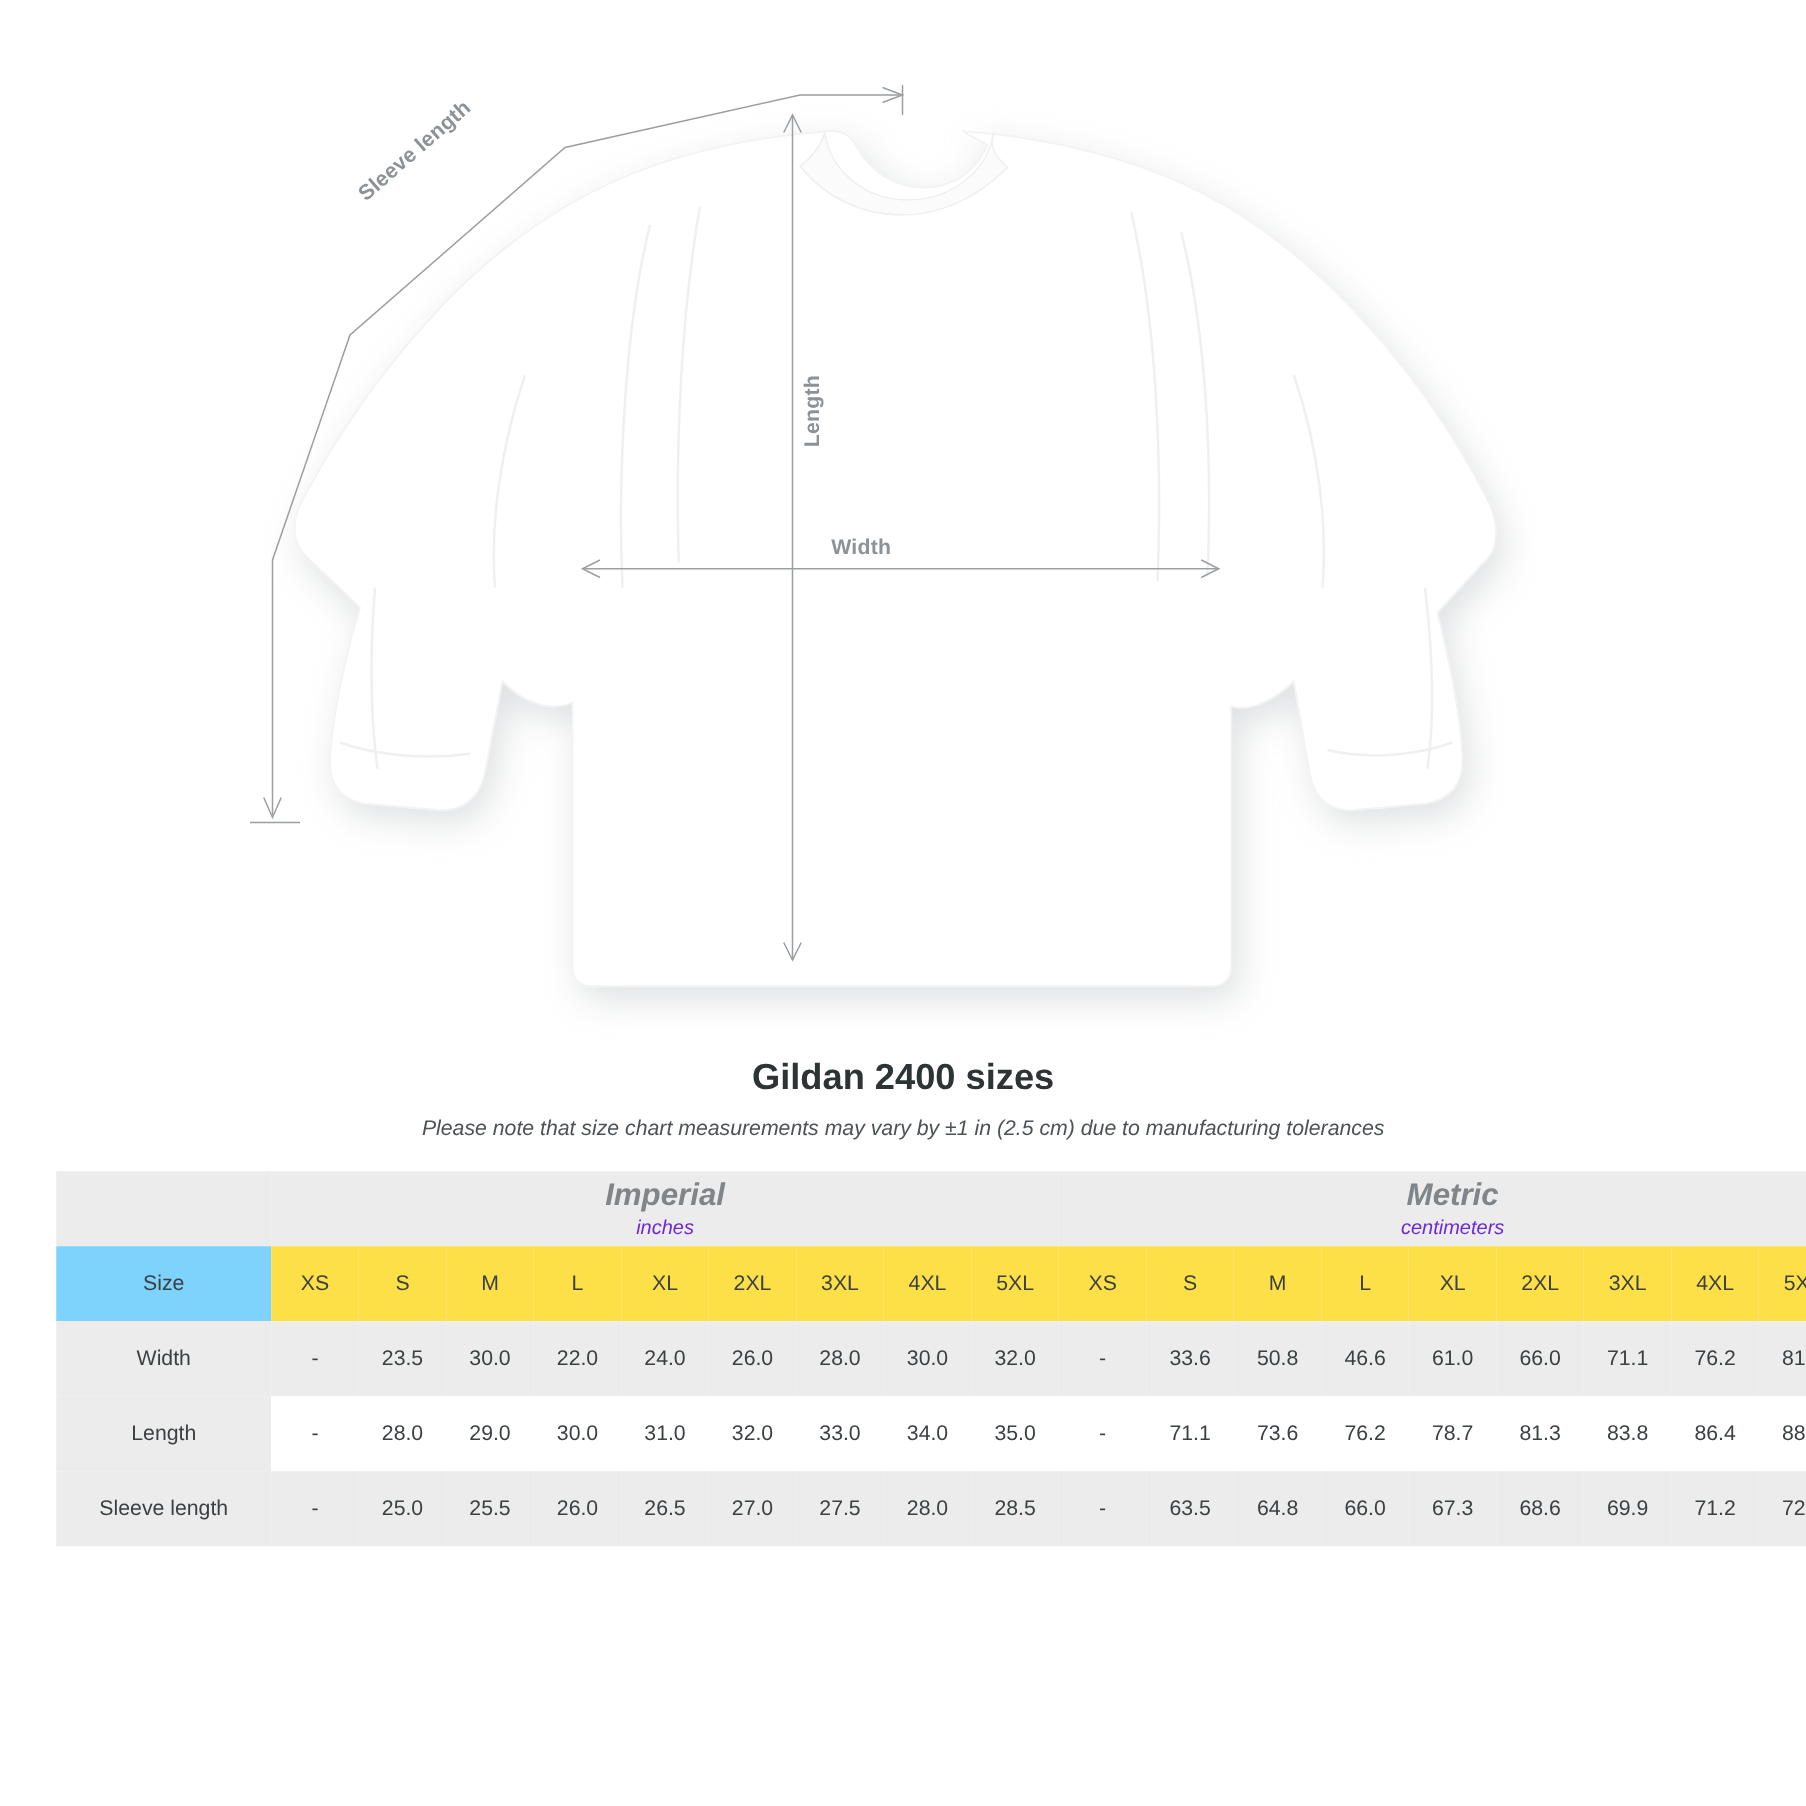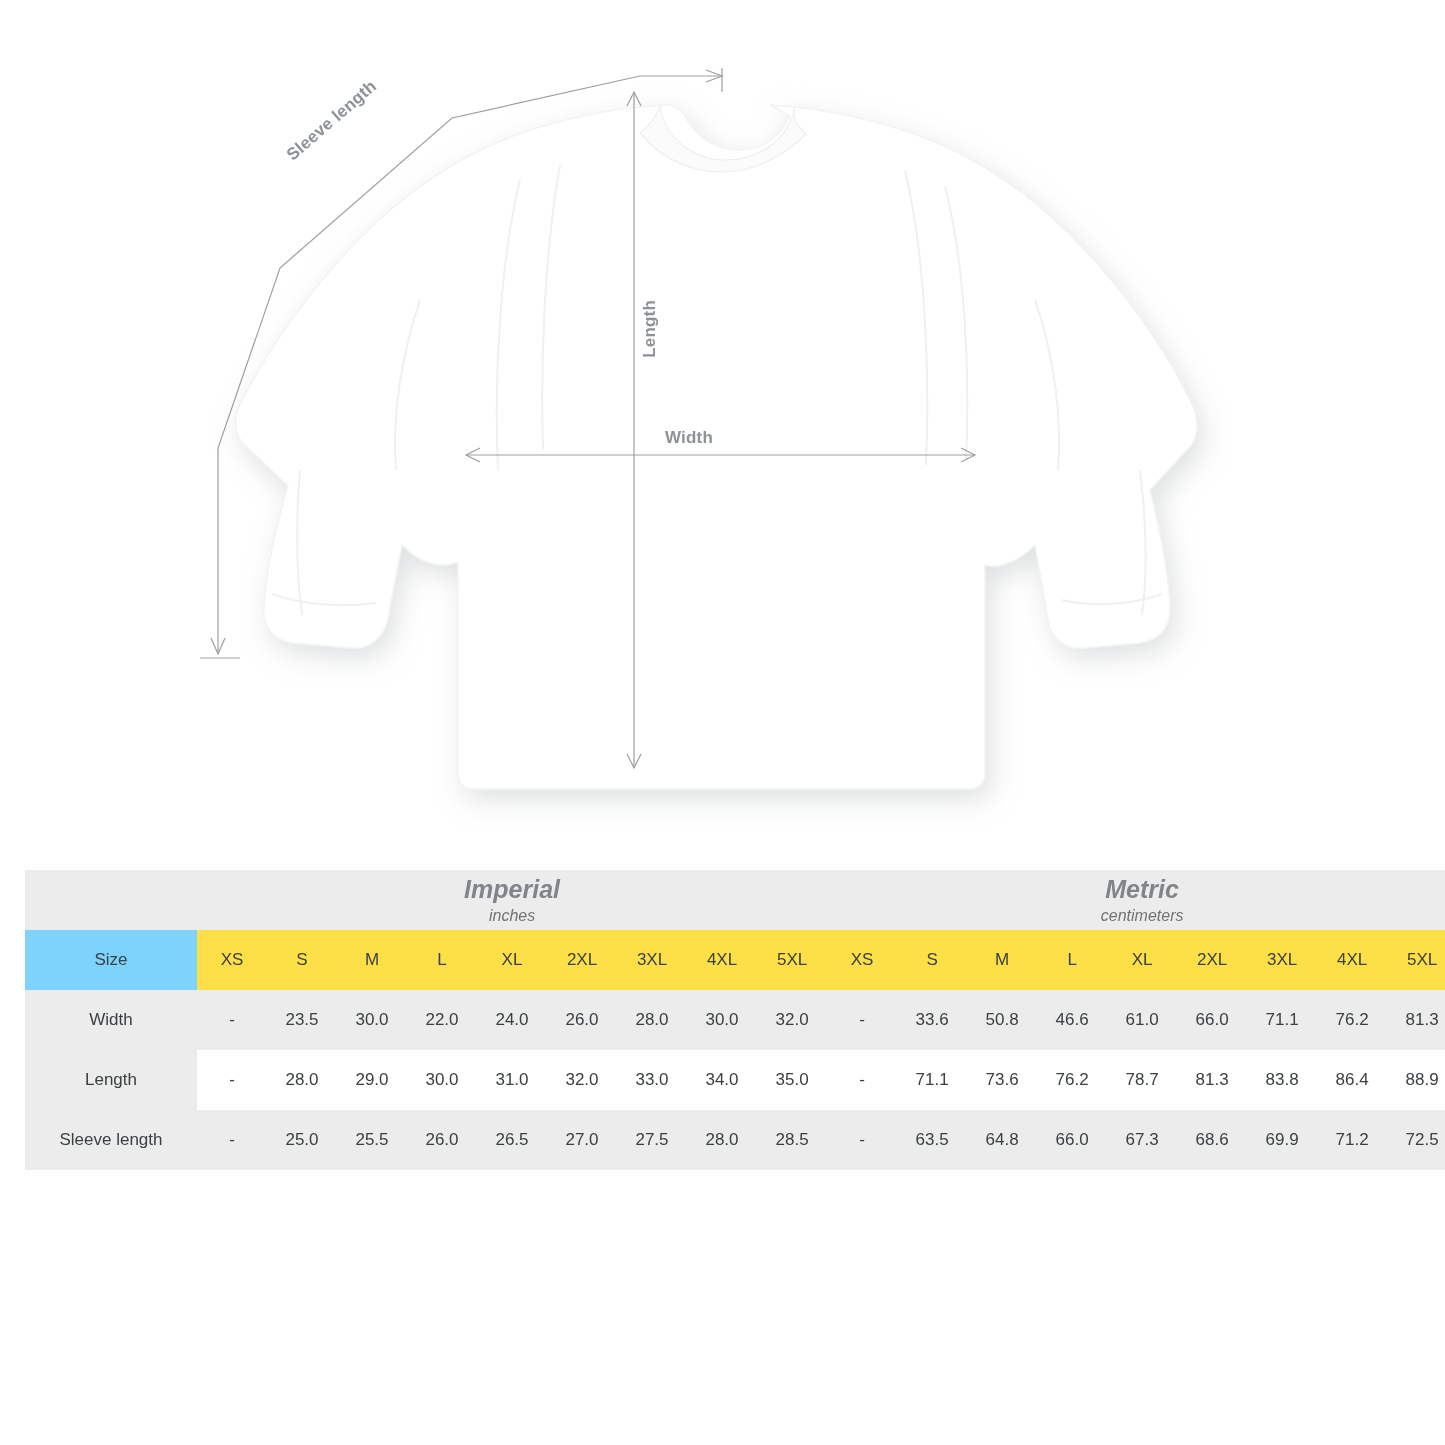--- a/index.html
+++ b/index.html
@@ -63,22 +63,22 @@
   }
   .chart-note {
     font-size: 17px;
     font-style: italic;
     color: #4c5256;
     margin: 0;
   }
 
   
   .table-wrap {
-    margin-top: 40px;
-    padding: 0 25px;
+    margin-top: 24px;
+    padding: 0 45px;
   }
   table.size-table {
     border-collapse: collapse;
     width: 1355px;
     table-layout: fixed;
   }
   table.size-table td, table.size-table th {
     text-align: center;
     font-size: 17px;
     color: #3b4043;
@@ -94,21 +94,21 @@
   .sys-name {
     font-size: 25px;
     font-style: italic;
     font-weight: bold;
     color: #80858a;
     line-height: 1.15;
   }
   .sys-unit {
     font-size: 16px;
     font-style: italic;
-    color: #737373;
+    color: #6d28d9;
     margin-top: 4px;
   }
   .row-label {
     font-weight: bold;
     font-size: 17px;
     color: #34393c;
   }
   .head-row td { font-weight: bold; background: #fde047; }
   .head-row td.row-label-head { background: #7dd3fc; }
   .band-gray td { background: #ececec; }
@@ -206,20 +206,24 @@
         <path d="M480,448 L466,455 L480,462"></path>
         <path d="M961,448 L975,455 L961,462"></path>
       </g>
     </svg>
 
     <div class="dim-label" id="label-sleeve">Sleeve length</div>
     <div class="dim-label" id="label-length">Length</div>
     <div class="dim-label" id="label-width">Width</div>
   </div>
 
+  <div class="title-block">
+    <h1 class="chart-title">Gildan 2400 sizes</h1>
+    <p class="chart-note">Please note that size chart measurements may vary by ±1 in (2.5 cm) due to manufacturing tolerances</p>
+  </div>
 
   <div class="table-wrap">
     <table class="size-table">
       <colgroup>
         <col class="col-label">
         <col class="col-size">
           <col class="col-size">
           <col class="col-size">
           <col class="col-size">
           <col class="col-size">

